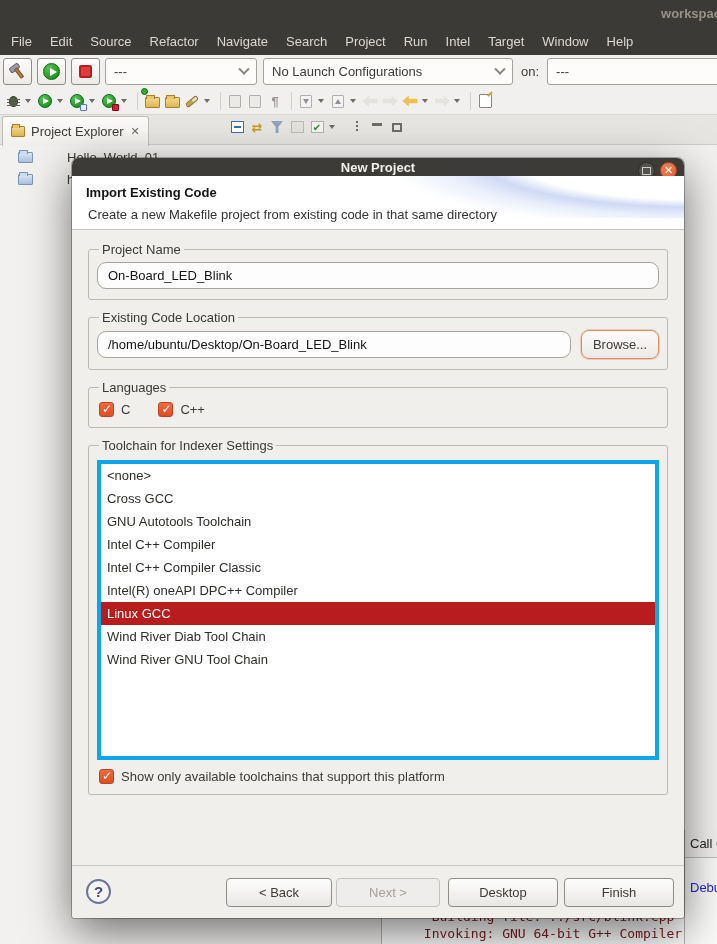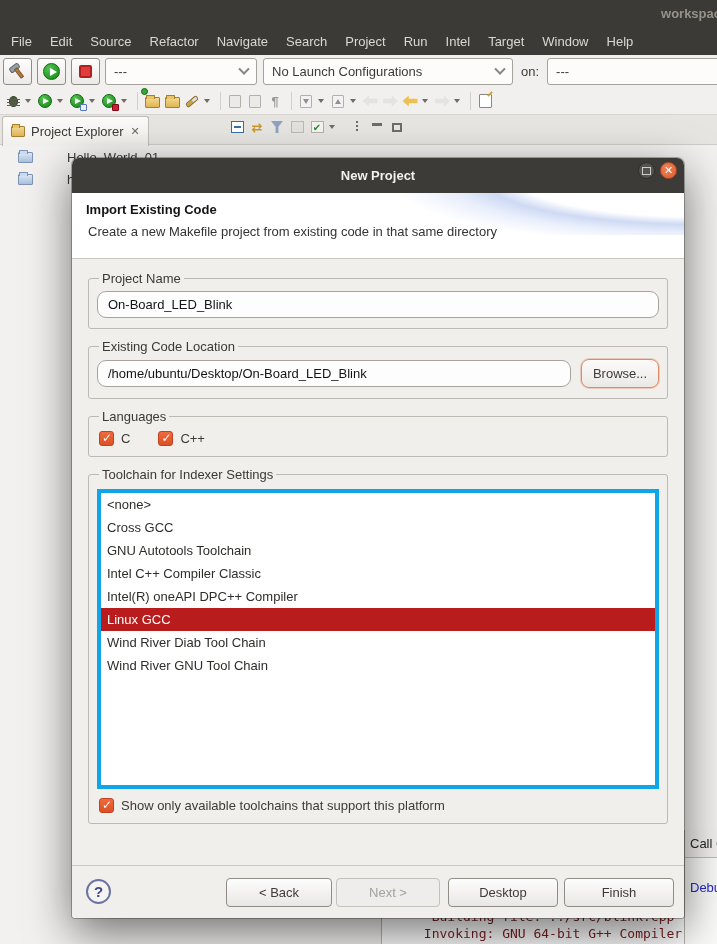--- a/index.html
+++ b/index.html
@@ -132,30 +132,30 @@
   .right-panel { position:absolute; left:684px; top:830px; width:33px; height:114px;
     background:#fafaf9; border-left:1px solid #b5b2ad; z-index:3; overflow:hidden; }
   .rp-tab { height:28px; background:#f1f0ee; border-bottom:1px solid #c0bdb8;
     display:flex; align-items:center; padding-left:5px; color:#262626; white-space:nowrap; }
   .rp-link { display:block; margin:22px 0 0 5px; color:#2424d0; white-space:nowrap; }
 
   
   .dialog { position:absolute; left:72px; top:158px; width:612px; height:760px; z-index:10;
     border-radius:7px 7px 3px 3px; background:#f0efec;
     box-shadow:0 14px 46px rgba(0,0,0,.55), 0 0 0 1px rgba(0,0,0,.28); }
-  .dlg-titlebar { height:35px; background:#3c3b37; border-radius:7px 7px 0 0; position:relative;
+  .dlg-titlebar { height:18px; background:#3c3b37; border-radius:7px 7px 0 0; position:relative;
     display:flex; align-items:center; justify-content:center; }
   .dlg-title { color:#f3f1ec; font-weight:bold; }
   .wc { position:absolute; top:4px; width:17px; height:17px; border-radius:50%;
     display:flex; align-items:center; justify-content:center; }
   .wc-max { right:29px; background:#55534e; border:1px solid #2d2c29; }
   .wc-max::after { content:""; width:7px; height:6px; border:1px solid #cfcdc8; }
   .wc-close { right:7px; background:radial-gradient(circle at 40% 35%, #ef8257, #dd5c2e); border:1px solid #b34а23;
     border:1px solid #b3471f; color:#fff; font-size:11px; font-weight:bold; }
-  .dlg-header { height:66px; background:#fff; border-bottom:1px solid #c9c6c1; position:relative; overflow:hidden; }
+  .dlg-header { height:54px; background:#fff; border-bottom:1px solid #c9c6c1; position:relative; overflow:hidden; }
   .swoosh { position:absolute; right:0; top:0; width:330px; height:42px;
     background:radial-gradient(ellipse 330px 70px at 105% -35%, rgba(190,205,240,.0) 55%, rgba(190,205,240,.75) 66%, rgba(215,225,248,.55) 78%, rgba(235,240,252,0) 95%); }
   .dlg-heading { position:absolute; left:14px; top:9px; font-weight:bold; color:#141414; }
   .dlg-desc { position:absolute; left:16px; top:31px; width:470px; color:#333; line-height:1.3; }
   .dlg-body { padding:12px 16px 8px; }
   fieldset.grp { border:1px solid #bdb9b3; border-radius:3px; padding:5px 8px 10px; margin-bottom:10px; }
   fieldset.grp legend { padding:0 3px; margin-left:2px; color:#3a3935; }
   .text-input { width:100%; height:27px; border:1px solid #a8a39d; border-radius:9px; background:#fdfdfd;
     padding:0 10px; font-family:inherit; font-size:13px; color:#141414; outline:none; }
   .loc-row { display:flex; align-items:center; }
@@ -405,20 +405,21 @@
         </span>
       </div>
     </fieldset>
     <fieldset class="grp">
       <legend>Toolchain for Indexer Settings</legend>
       <div class="listbox">
 
       <div class="list-item">&lt;none&gt;</div>
           <div class="list-item">Cross GCC</div>
           <div class="list-item">GNU Autotools Toolchain</div>
+          <div class="list-item">Intel C++ Compiler</div>
           <div class="list-item">Intel C++ Compiler Classic</div>
           <div class="list-item">Intel(R) oneAPI DPC++ Compiler</div>
           <div class="list-item selected">Linux GCC</div>
           <div class="list-item">Wind River Diab Tool Chain</div>
           <div class="list-item">Wind River GNU Tool Chain</div>
         </div>
       <div class="cb-row show-only">
         <span class="checkbox"></span>
         <span>Show only available toolchains that support this platform</span>
       </div>

